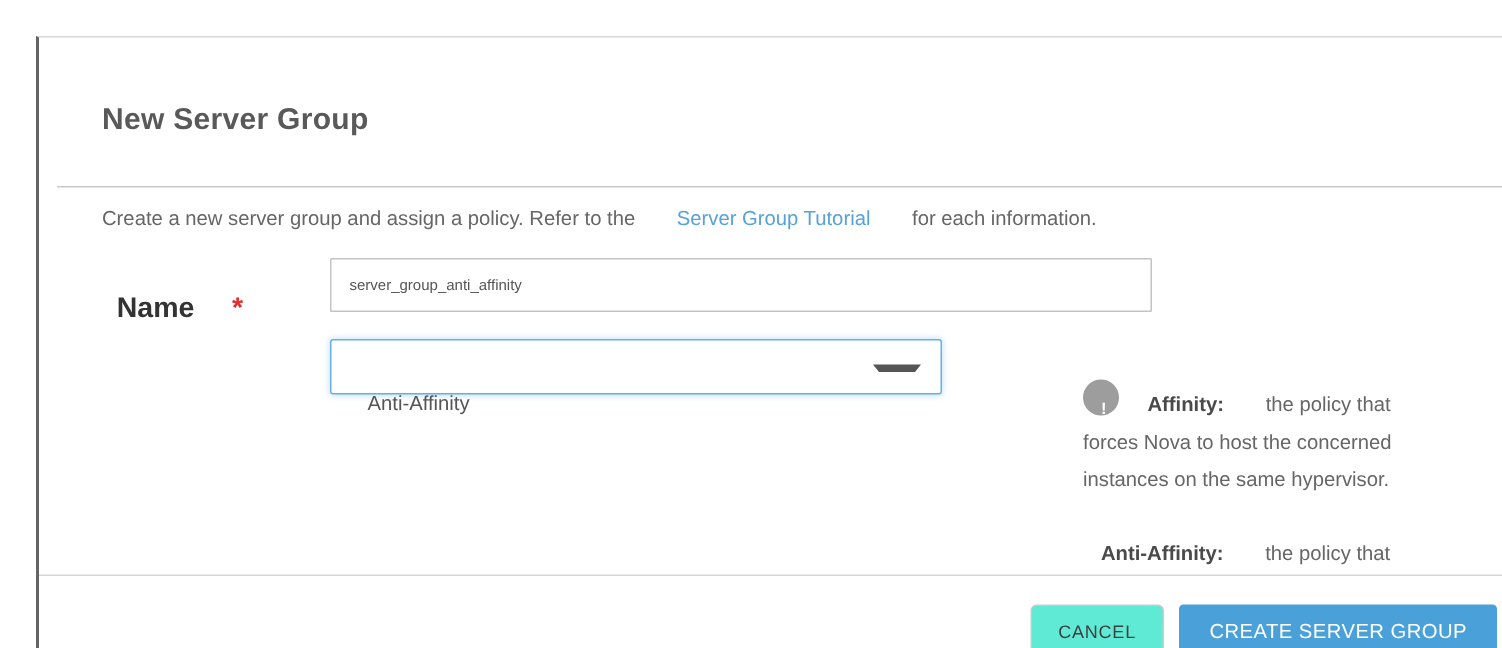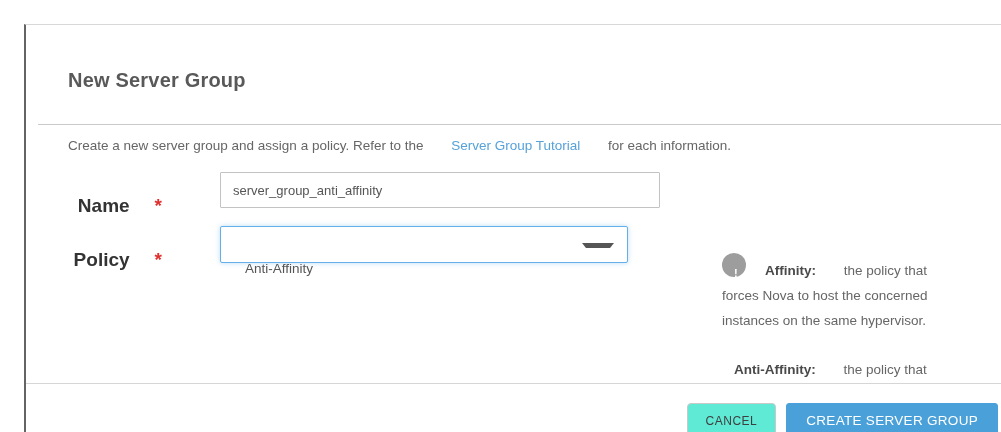--- a/index.html
+++ b/index.html
@@ -22,24 +22,24 @@
 
   .description { position:absolute; left:18px; top:101px; font-size:13.5px; color:#666; }
   .description a { color:#56a2d9; text-decoration:none; }
 
   .form-label { position:absolute; left:0; width:160px; text-align:right;
                 font-size:19px; font-weight:700; color:#333; }
   .form-label .req { color:#e0302e; margin-left:1px; }
   .label-name { top:158px; }
   .label-policy { top:212px; }
 
-  .text-input { position:absolute; left:194px; top:147px; width:440px; height:36px;
+  .text-input { position:absolute; left:194px; top:147px; width:548px; height:36px;
                 border:1px solid #c3c3c3; border-radius:1px; padding:0 12px;
                 font-family:"Liberation Sans","DejaVu Sans",sans-serif;
-                font-size:13px; color:#555; outline:none; background:#fff; }
+                font-size:10px; color:#555; outline:none; background:#fff; }
 
   .select { position:absolute; left:194px; top:201px; width:408px; height:37px;
             border:1px solid #66afe9; border-radius:2px; background:#fff;
             box-shadow:0 0 5px rgba(102,175,233,.45); cursor:pointer; }
   .select .select-value { display:block; line-height:35px; padding-left:12px; font-size:13.5px; color:#555; }
   .caret { position:absolute; right:13px; top:16px; width:0; height:0;
            border-left:4px solid transparent; border-right:4px solid transparent;
            border-top:5px solid #555; }
 
   .help { position:absolute; left:672px; top:204px; width:276px;
@@ -68,21 +68,20 @@
 
     <div class="modal-header">
       <div class="modal-title">New Server Group</div>
     </div>
 
     <p class="description"><span>Create a new server group and assign a policy. Refer to the </span><a href="#">Server Group Tutorial</a><span> for each information.</span></p>
 
     <label class="form-label label-name"><span>Name</span><span class="req">*</span></label>
     <input class="text-input" type="text" value="server_group_anti_affinity" style="">
 
-    <label class="form-label label-policy"><span>Policy</span><span class="req">*</span></label>
     <div class="select">
       <span class="select-value">Anti-Affinity</span>
       <span class="caret"></span>
     </div>
 
     <div class="help">
       <div><span class="info-icon"></span><b>Affinity:</b><span> the policy that forces Nova to host the concerned instances on the same hypervisor.</span></div>
       <div><b>Anti-Affinity:</b><span> the policy that forces Nova to host the concerned instances each on a different hypervisor.</span></div>
     </div>
 

